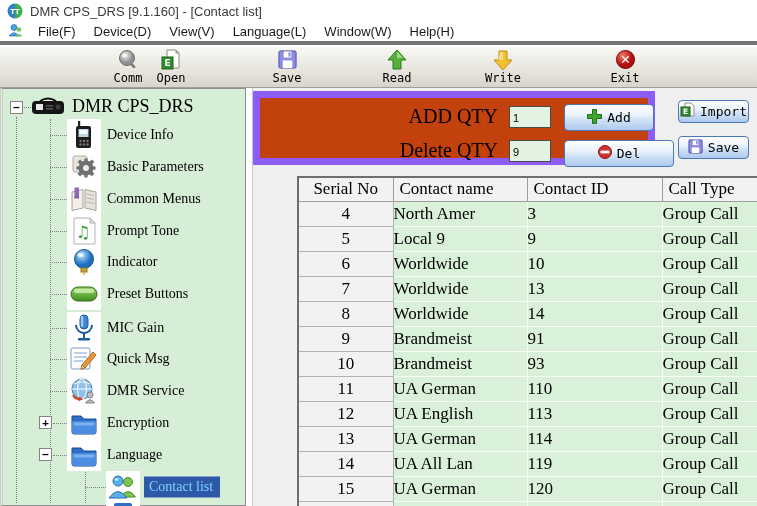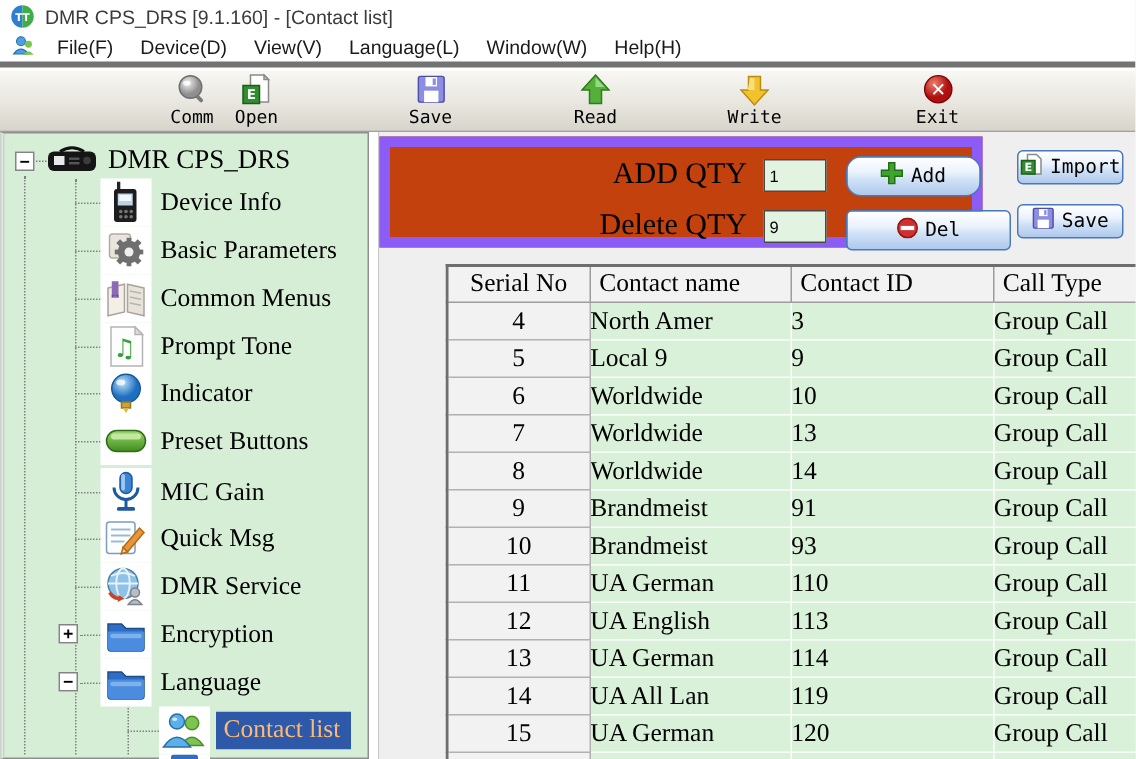--- a/index.html
+++ b/index.html
@@ -40,38 +40,38 @@
   .expander{ position:absolute; width:13px; height:13px; background:#ffffff;
     border:1px solid #848484; font:bold 11px/11px "DejaVu Sans Mono", monospace;
     text-align:center; color:#000; }
   .tree-root{ position:absolute; left:0; top:4px; height:30px; display:flex; align-items:center; }
   .tree-root .ricon{ position:absolute; left:27px; top:3px; }
   .tree-root .rlabel{ position:absolute; left:69px; top:3px; font-size:18px; white-space:nowrap; }
   .tree-item{ position:absolute; left:0; width:100%; height:32px; }
   .tile{ position:absolute; left:64px; top:0; width:34px; height:32px; background:#ffffff;
     display:flex; align-items:center; justify-content:center; }
   .tree-item .label{ position:absolute; left:104px; top:50%; transform:translateY(-50%);
-    font-size:17px; white-space:nowrap;text-align:center; }
+    font-size:14px; white-space:nowrap;text-align:center; }
   .tree-item.deep .tile{ left:103px; }
   .tree-item.deep .label{ left:141px; }
-  .label.selected{ background:#2e58a8; color:#fdba74; padding:2px 7px 3px 5px; }
+  .label.selected{ background:#2e58a8; color:#7dd3fc; padding:2px 7px 3px 5px; }
   .tile.partial{ top:414px; height:4px; overflow:hidden; left:103px; }
   
   .form-panel{ position:absolute; left:0; top:3px; width:402px; height:74px;
     background:#c2410c; border:7px solid #8b5cf6; }
   .qty-label{ position:absolute; width:238px; text-align:right;
     font-family:"Liberation Serif", serif; font-size:20px; color:#000; white-space:nowrap; }
   .qty-input{ position:absolute; left:249px; width:42px; height:22px;
     background:#e2f3e2; border:1px solid #4a4a4a; font:11px "Liberation Sans", sans-serif;
     padding:1px 0 0 3px; color:#000; }
   .blue-btn{ position:absolute; display:flex; align-items:center; justify-content:center; gap:5px;
     border:1px solid #4a78b8; border-radius:4px;
     background:linear-gradient(180deg,#ffffff 0%,#eaf2fc 40%,#cfe1f6 60%,#aec9ec 100%);
     font-family:"DejaVu Sans Mono", monospace; font-size:13px; color:#000; cursor:default; }
-  .btn-add{ left:304px; top:6px; width:90px; height:27px;border-radius:10px; }
+  .btn-add{ left:304px; top:6px; width:90px; height:27px; }
   .btn-del{ left:304px; top:42px; width:110px; height:27px; }
   .btn-import{ left:425px; top:12px; width:71px; height:23px; }
   .btn-save2{ left:425px; top:48px; width:71px; height:23px; }
   
   .grid-wrap{ position:absolute; left:0; top:88px; width:499px; height:330px; overflow:hidden;margin-left:44px; }
   table.contact{ border-collapse:collapse; table-layout:fixed; width:497px;
     border:2px solid #6e6e6e; font-family:"Liberation Serif", serif; font-size:17px; color:#000; }
   table.contact th{ height:24px; background:#f2f2f2; font-weight:normal;
     border:1px solid #9d9d9d; padding:0 0 0 6px; text-align:left; white-space:nowrap; overflow:hidden; }
   table.contact th.serial-h{ text-align:center; padding:0; }

